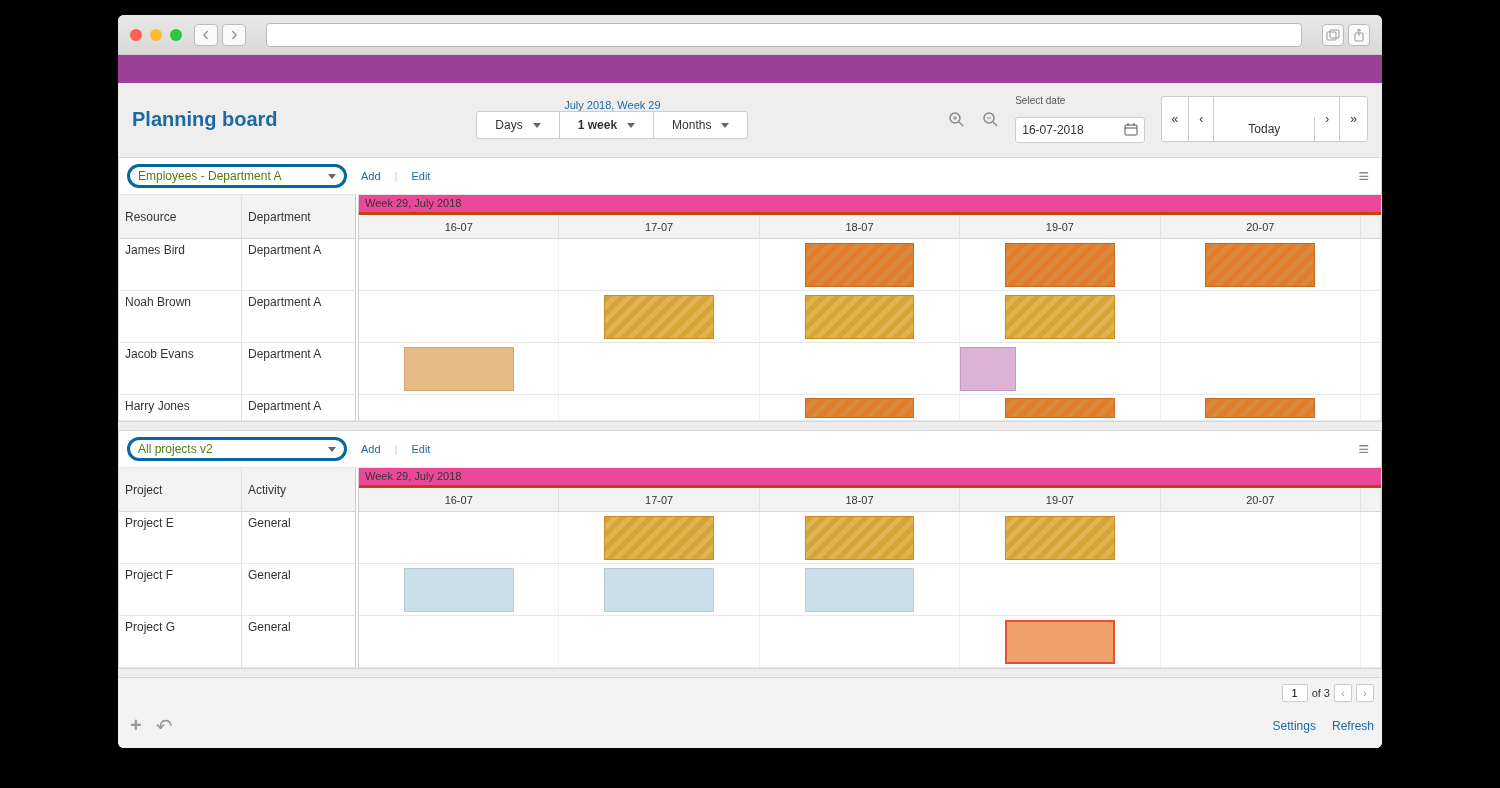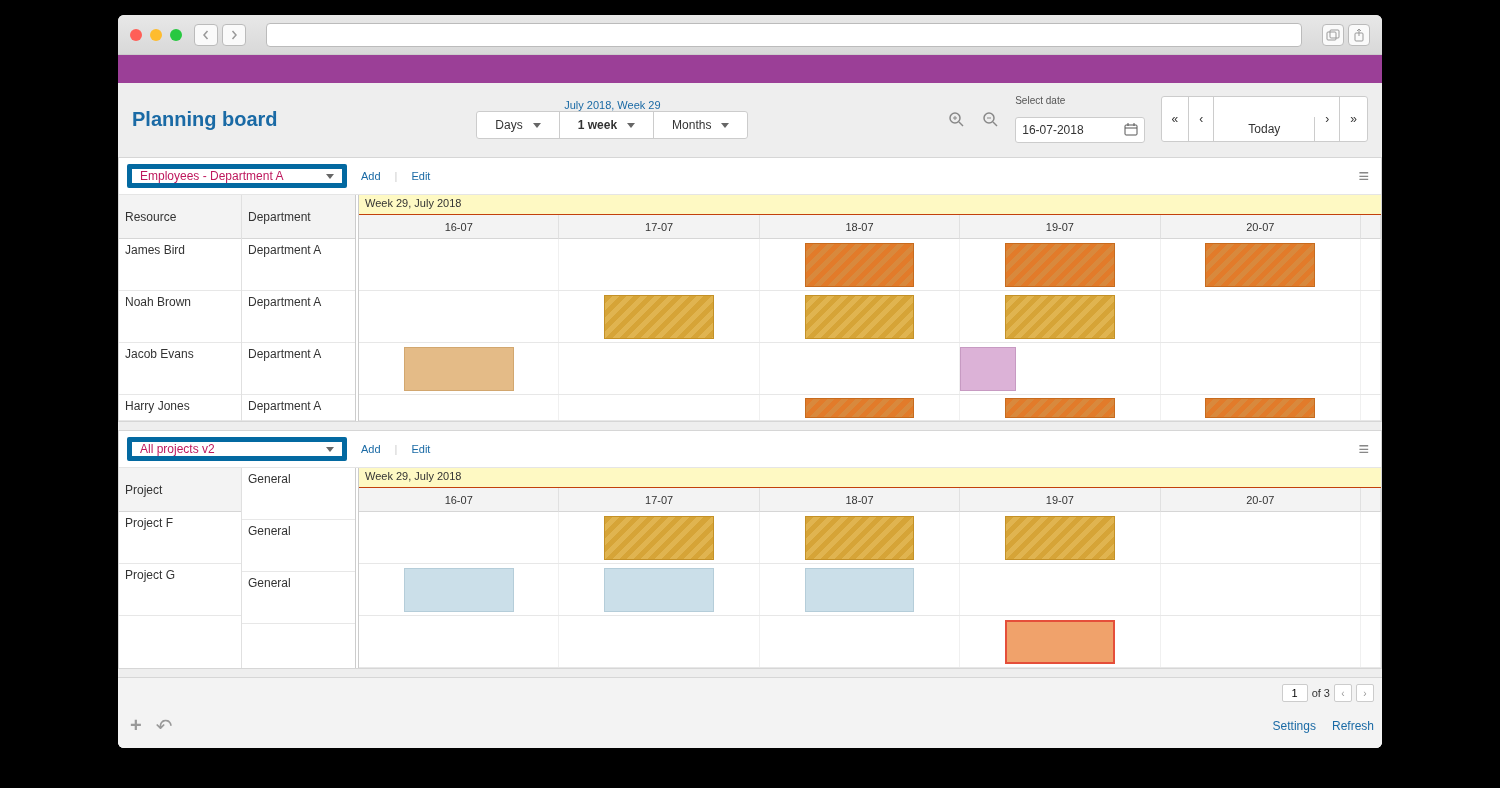--- a/index.html
+++ b/index.html
@@ -82,23 +82,23 @@
   .seg.small .seg-btn { padding:5px 10px; }
   .seg.small .seg-btn.mid { padding:5px 34px;margin-top:20px; }
   .panel {
     background:#fff; border:1px solid #d6d6d6; margin: 0 0 8px 0;
   }
   .panel-toolbar {
     display:flex; align-items:center; padding:6px 8px; gap:14px;
     border-bottom:1px solid #e5e5e5;
   }
   .dropdown {
-    width:220px; height:24px; border:5px solid #0369a1; border-radius:2px;
+    width:220px; height:24px; border:3px solid #0369a1; border-radius:12px;
     background:#fff; display:flex; align-items:center; justify-content:space-between;
-    padding:0 8px; font-size:12px; color:#be185d;
+    padding:0 8px; font-size:12px; color:#4d7c0f;
   }
   .link { color:#1a6aa5; font-size:11px; cursor:pointer; }
   .divider { color:#ccc; font-size:11px; }
   .hamburger { margin-left:auto; color:#888; font-size:18px; padding:0 4px; cursor:pointer;}
   .grid {
     display:flex;
   }
   .left-cols {
     display:flex; flex:0 0 236px; border-right:4px double #ccc;
   }
@@ -113,21 +113,21 @@
   }
   .cell {
     height:52px; border-bottom:1px solid #e7e7e7; padding:4px 6px; font-size:12px;
   }
   .cell.short { height:26px; }
   .right-cols { flex:1; display:flex; flex-direction:column; overflow:hidden; }
   .time-hdr {
     display:flex; flex-direction:column;
   }
   .time-hdr .wk {
-    height:20px; background:#fef9c3; border-bottom:1px solid #c2410c;
+    height:20px; background:#ec4899; border-bottom:3px solid #c2410c;
     font-size:11px; padding:2px 6px;
   }
   .days-row { display:flex; height:24px; }
   .day-hdr {
     flex:1; background:#f3f3f3; border-right:1px solid #e0e0e0;
     border-bottom:1px solid #d6d6d6; text-align:center; font-size:11px;
     display:flex; align-items:center; justify-content:center;
   }
   .day-hdr.last { flex:0 0 20px; }
   .rows { display:flex; flex-direction:column; }
@@ -388,25 +388,27 @@
         <span class="link">Add</span>
         <span class="divider">|</span>
         <span class="link">Edit</span>
         <div class="hamburger">≡</div>
       </div>
       <div class="grid">
         <div class="left-cols">
           <div class="col resource">
             <div class="hdr">Project</div>
             <div id="p2-res">
+                <div class="cell">Project E</div>
                 <div class="cell">Project F</div>
                 <div class="cell">Project G</div>
               </div>
           </div>
           <div class="col dept">
+            <div class="hdr">Activity</div>
             <div id="p2-dept">
                 <div class="cell">General</div>
                 <div class="cell">General</div>
                 <div class="cell">General</div>
               </div>
           </div>
         </div>
         <div class="right-cols">
           <div class="time-hdr">
             <div class="wk">Week 29, July 2018</div>

